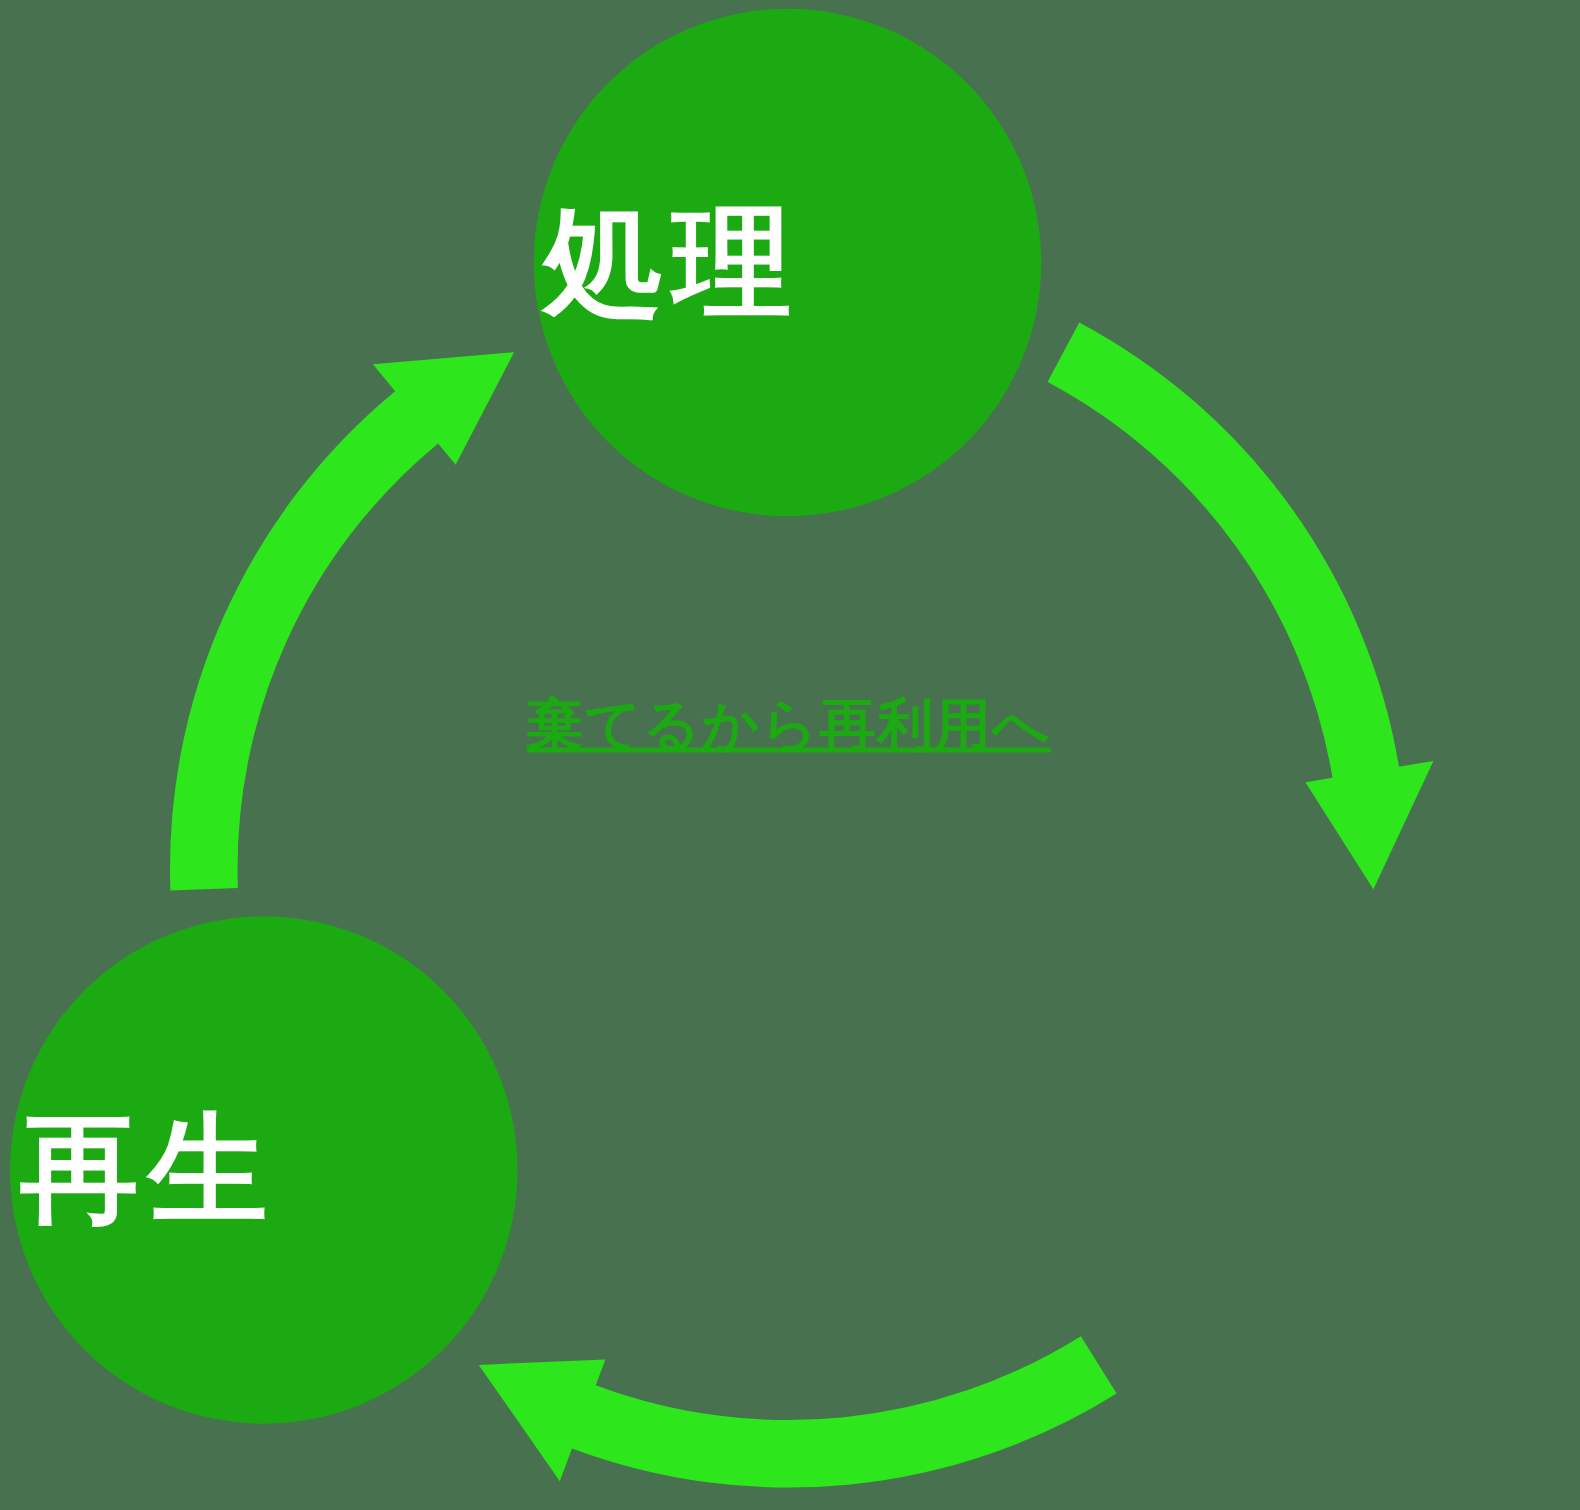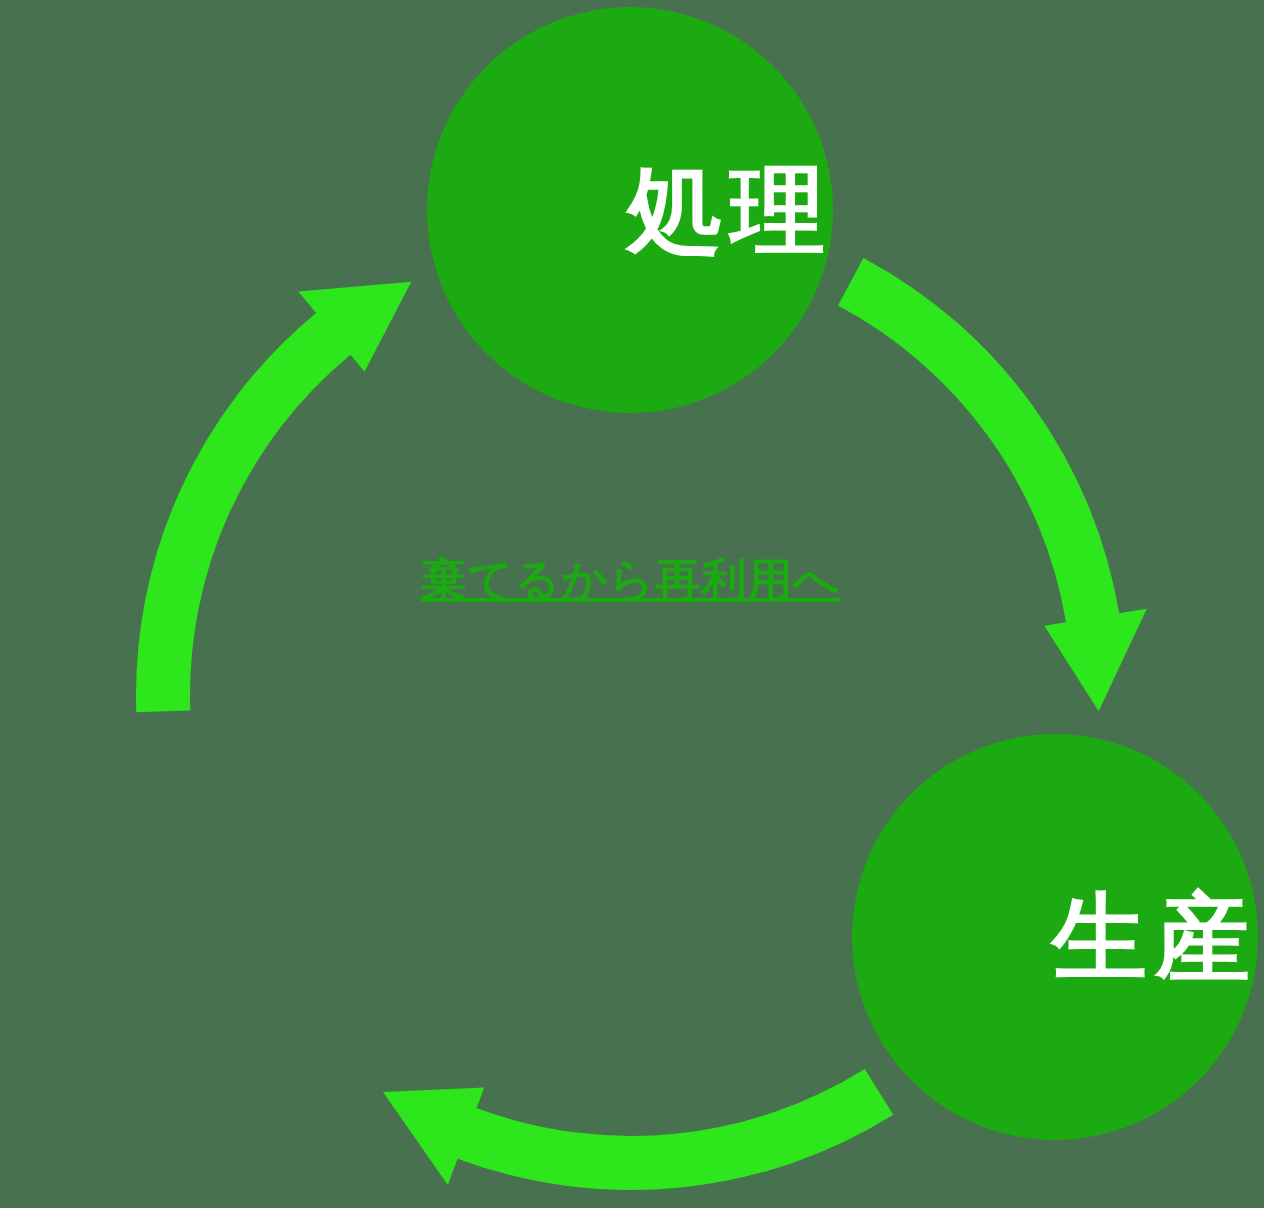--- a/index.html
+++ b/index.html
@@ -28,21 +28,21 @@
   }
   .arrows-layer path { fill: var(--arrow); }
   .node {
     position: absolute;
     width: 406px;
     height: 406px;
     border-radius: 50%;
     background: var(--node-fill);
     display: flex;
     align-items: center;
-    justify-content: flex-end;
+    justify-content: flex-start;
   }
   .node-top   { left: 427px; top: 7px; }
   .node-left  { left: 8px;   top: 733px; }
   .node-right { left: 852px; top: 734px; }
   .node-label {
     color: var(--node-label);
     font-size: 95px;
     font-weight: bold;
     letter-spacing: 8px;
     padding-left: 8px; 
@@ -81,22 +81,22 @@
   <svg class="arrows-layer" viewBox="0 0 1264 1208" xmlns="http://www.w3.org/2000/svg" aria-hidden="true">
     <path id="arrow-0" d="M 863.4 257.9 A 495 495 0 0 1 1119.2 613.3 L 1146.8 608.7 L 1098.7 711.3 L 1044.3 625.8 L 1066.0 622.2 A 441 441 0 0 0 838.0 305.6 Z"></path>
     <path id="arrow-1" d="M 893.3 1114.8 A 495 495 0 0 1 457.6 1158.7 L 447.8 1184.9 L 383.0 1091.9 L 484.3 1087.5 L 476.6 1108.1 A 441 441 0 0 0 864.7 1069.0 Z"></path>
     <path id="arrow-2" d="M 136.3 712.3 A 495 495 0 0 1 316.1 313.0 L 298.3 291.4 L 411.3 281.8 L 364.5 371.7 L 350.5 354.7 A 441 441 0 0 0 190.3 710.4 Z"></path>
   </svg>
 
   <div class="node node-top">
     <span class="node-label">処理</span>
   </div>
 
-  <div class="node node-right">
-    <span class="node-label">生産</span>
+
+  <div class="node node-left">
+    <span class="node-label">再生</span>
   </div>
-
 
   <div class="center-text">
     <div class="center-caption">棄てるから再利用へ</div>
   </div>
 
 </div>
 
 </body></html>

